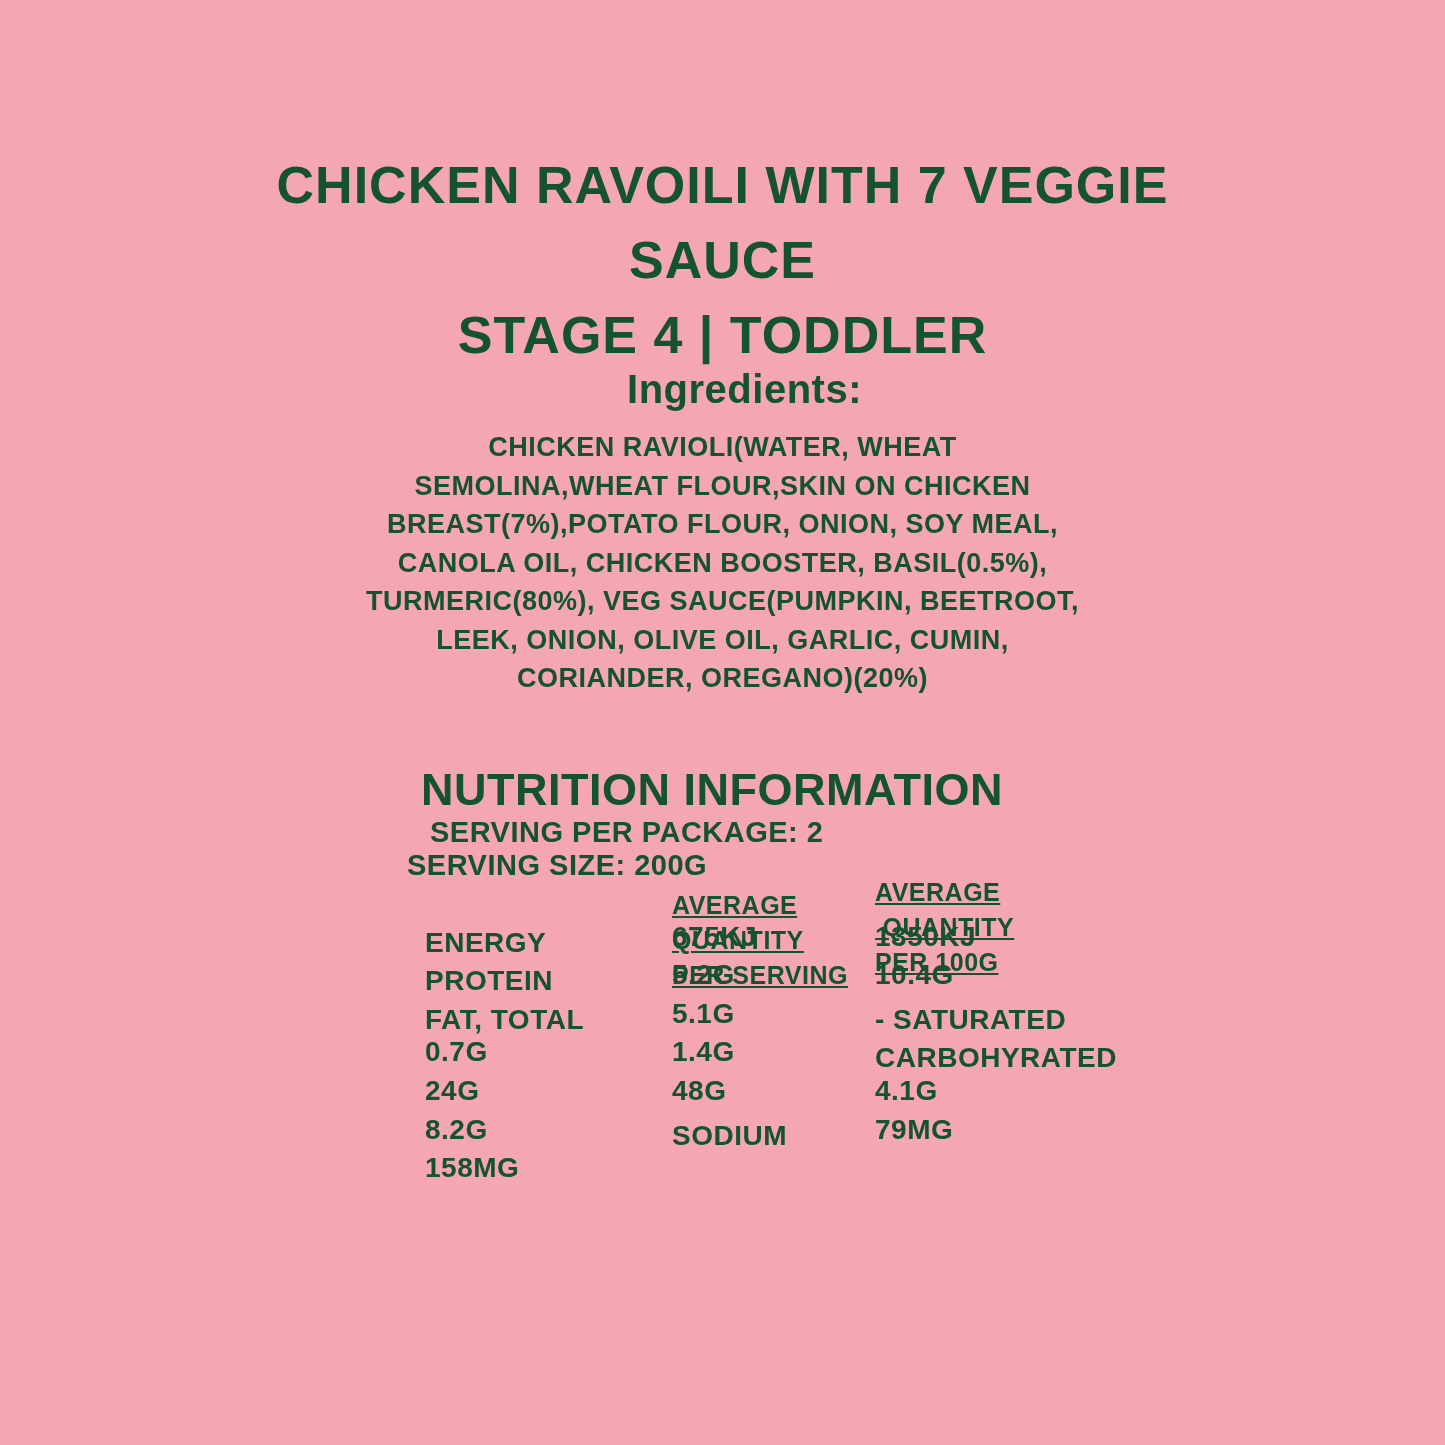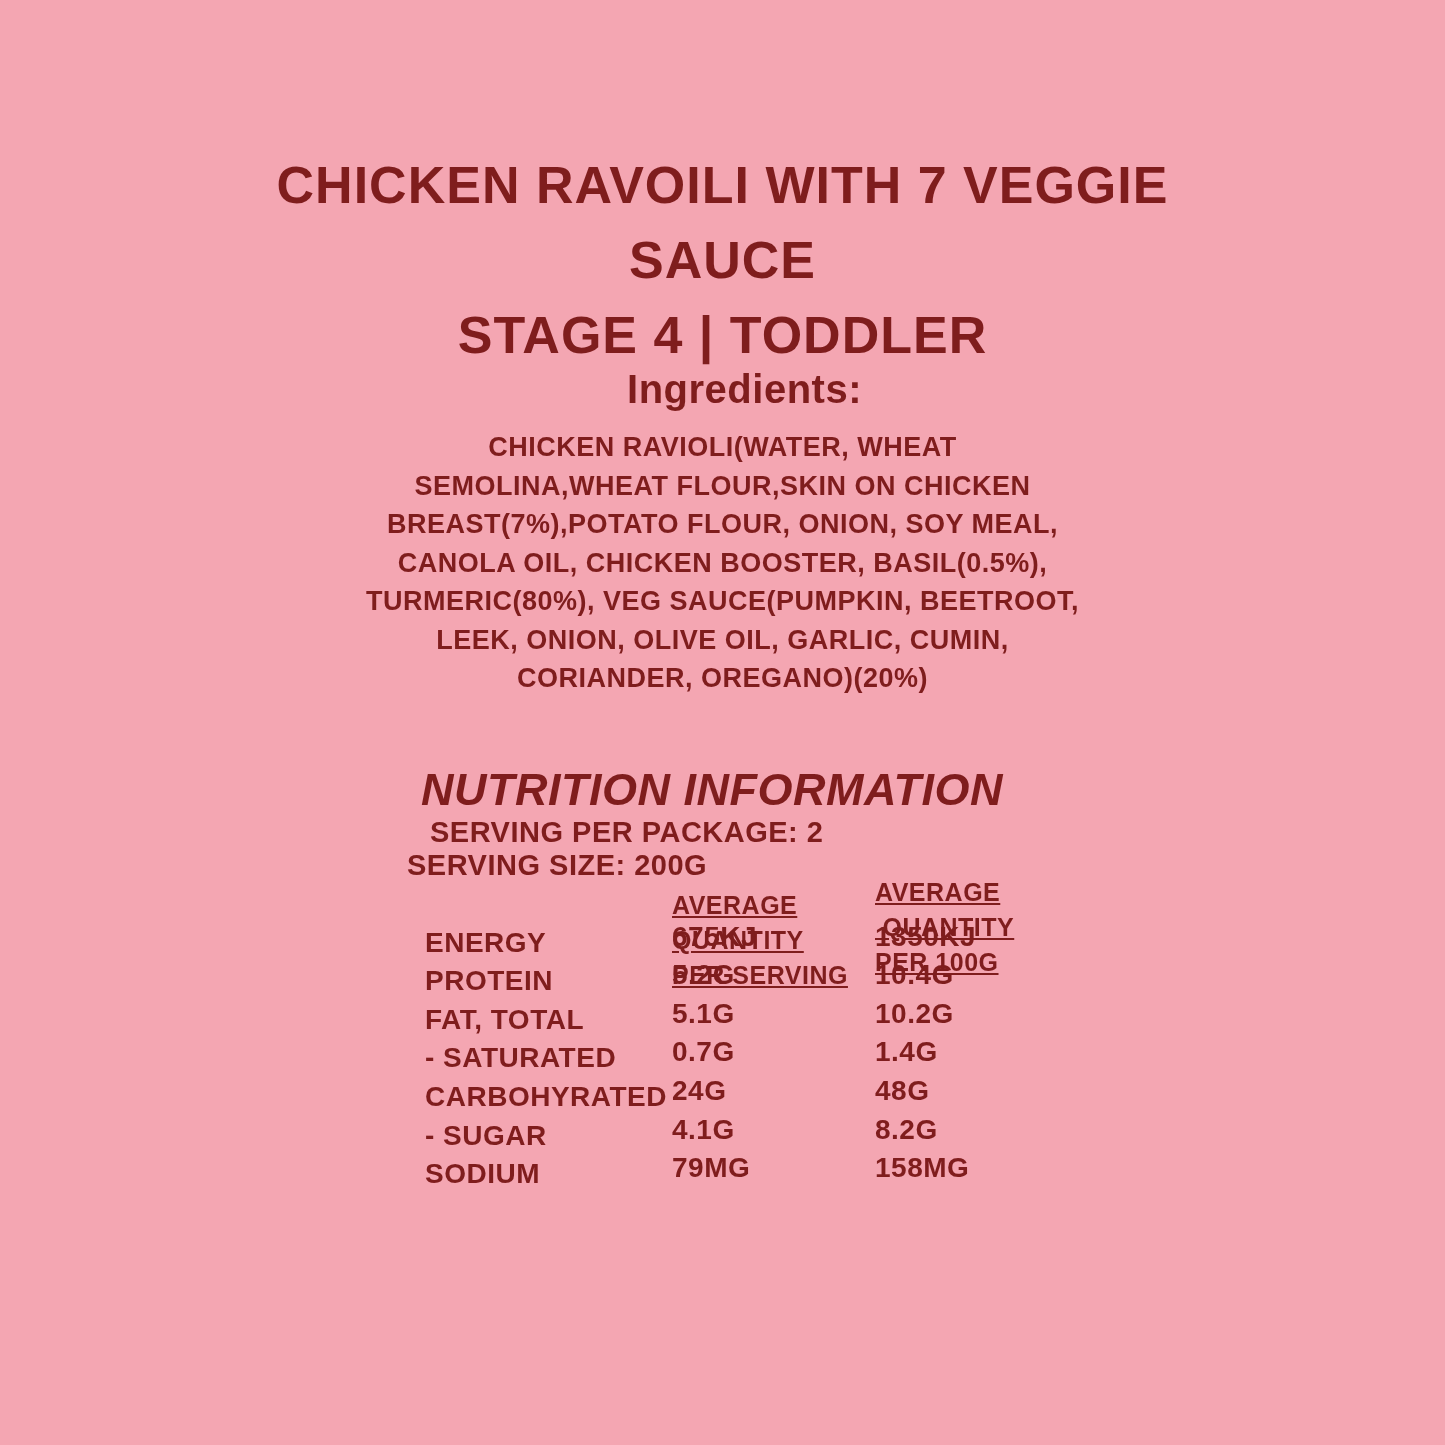--- a/index.html
+++ b/index.html
@@ -4,21 +4,21 @@
 <style>
   html, body {
     margin: 0;
     padding: 0;
   }
   .label-canvas {
     position: relative;
     width: 1445px;
     height: 1445px;
     background: #F4A6B2;
-    color: #7f1d1d;
+    color: #14532d;
     font-family: "Liberation Sans", "DejaVu Sans", sans-serif;
     font-weight: bold;
     overflow: hidden;
   }
 
   
   .title-block {
     position: absolute;
     top: 148px;
     left: 0;
@@ -70,21 +70,20 @@
     white-space: pre-line;
   }
 
   
   .nutrition-heading {
     position: absolute;
     top: 764px;
     left: 421px;
     font-size: 45px;
     letter-spacing: 0.5px;
-    font-style: italic;
   }
   .serving-per-package {
     position: absolute;
     top: 816px;
     left: 430px;
     font-size: 29px;
     letter-spacing: 0.5px;
     text-align: center;
   }
   .serving-size {
@@ -164,31 +163,29 @@
     <div class="row-label">ENERGY</div>
     <div class="row-val">675KJ</div>
     <div class="row-val">1350KJ</div>
 
     <div class="row-label">PROTEIN</div>
     <div class="row-val">5.2G</div>
     <div class="row-val">10.4G</div>
 
     <div class="row-label">FAT, TOTAL</div>
     <div class="row-val">5.1G</div>
-    <div class="row-val">10.2G</div>
 
     <div class="row-label">- SATURATED</div>
     <div class="row-val">0.7G</div>
     <div class="row-val">1.4G</div>
 
     <div class="row-label">CARBOHYRATED</div>
     <div class="row-val">24G</div>
     <div class="row-val">48G</div>
 
-    <div class="row-label">- SUGAR</div>
     <div class="row-val">4.1G</div>
     <div class="row-val">8.2G</div>
 
     <div class="row-label">SODIUM</div>
     <div class="row-val">79MG</div>
     <div class="row-val">158MG</div>
   </div>
 
 </div>
 

